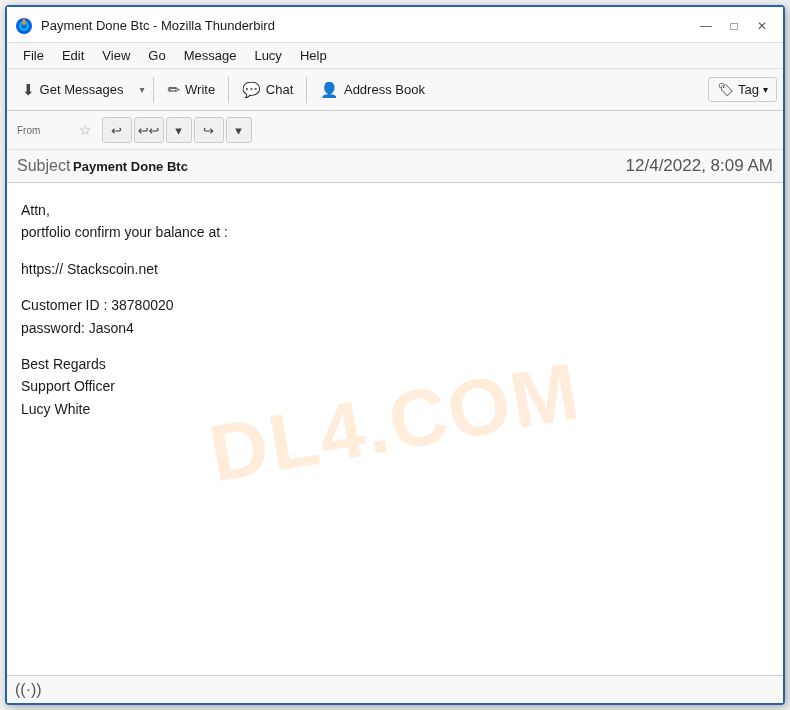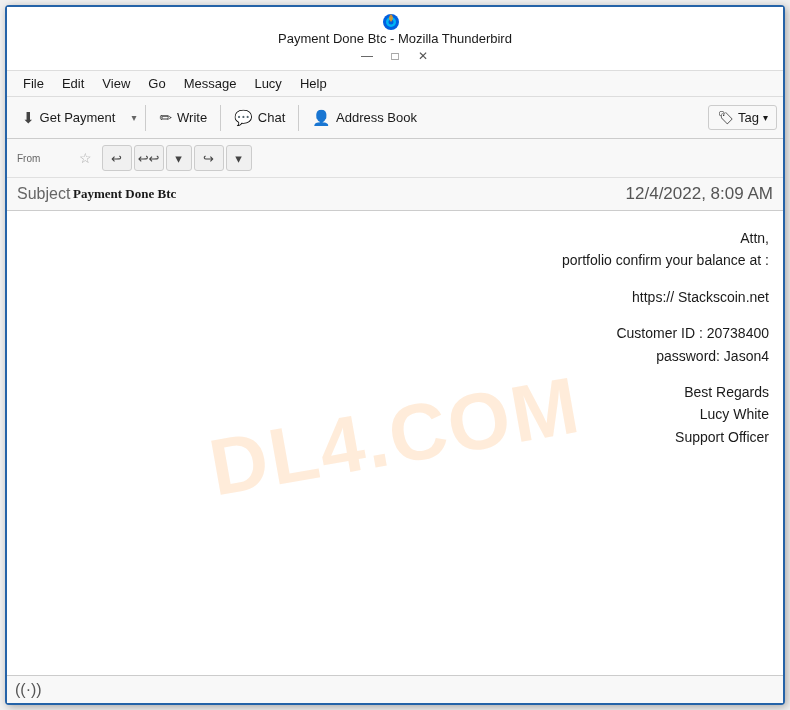--- a/index.html
+++ b/index.html
@@ -28,21 +28,20 @@
     }
 
     
     .titlebar {
       background: #ffffff;
       display: flex;
       align-items: center;
       padding: 6px 8px 4px 8px;
       border-bottom: 1px solid #ddd;
       min-height: 36px;
-      flex-direction: column;
     }
 
     .titlebar-icon {
       width: 18px;
       height: 18px;
       margin-right: 8px;
       flex-shrink: 0;
     }
 
     .titlebar-icon svg {
@@ -222,21 +221,20 @@
       color: #666;
       font-size: 16px;
       min-width: 56px;
     }
 
     .subject-value {
       font-size: 13px;
       font-weight: bold;
       color: #1a1a1a;
       flex: 1;
-      font-family: Liberation Serif, serif;
     }
 
     .date-value {
       font-size: 17px;
       color: #555;
     }
 
     
     .email-body {
       flex: 1;
@@ -261,21 +259,20 @@
       letter-spacing: 2px;
       user-select: none;
     }
 
     .email-body p {
       margin-bottom: 0;
     }
 
     .email-body .block {
       margin-bottom: 14px;
-      text-align: right;
     }
 
     
     .statusbar {
       border-top: 1px solid #ccc;
       padding: 4px 8px;
       display: flex;
       align-items: center;
       gap: 6px;
       background: #f8f8f8;
@@ -315,21 +312,21 @@
     <span class="menu-item">View</span>
     <span class="menu-item">Go</span>
     <span class="menu-item">Message</span>
     <span class="menu-item">Lucy</span>
     <span class="menu-item">Help</span>
   </div>
 
   <div class="toolbar">
     <button class="toolbar-btn">
       <span class="icon">⬇</span>
-      <span>Get Payment</span>
+      <span>Get Messages</span>
     </button>
     <button class="dropdown-arrow">▾</button>
 
     <div class="toolbar-divider"></div>
 
     <button class="toolbar-btn">
       <span class="icon">✏</span>
       <span>Write</span>
     </button>
 
@@ -376,27 +373,27 @@
   <div class="email-body">
     <div class="watermark">DL4.COM</div>
     <div class="block">
       <p>Attn,</p>
       <p>portfolio confirm your balance at :</p>
     </div>
     <div class="block">
       <p>https:// Stackscoin.net</p>
     </div>
     <div class="block">
-      <p>Customer ID : 20738400</p>
+      <p>Customer ID : 38780020</p>
       <p>password:    Jason4</p>
     </div>
     <div class="block">
       <p>Best Regards</p>
+      <p>Support Officer</p>
       <p>Lucy White</p>
-      <p>Support Officer</p>
     </div>
   </div>
 
   <div class="statusbar">
     <span class="status-wifi">((·))</span>
   </div>
 
 </div>
 
 </body></html>

